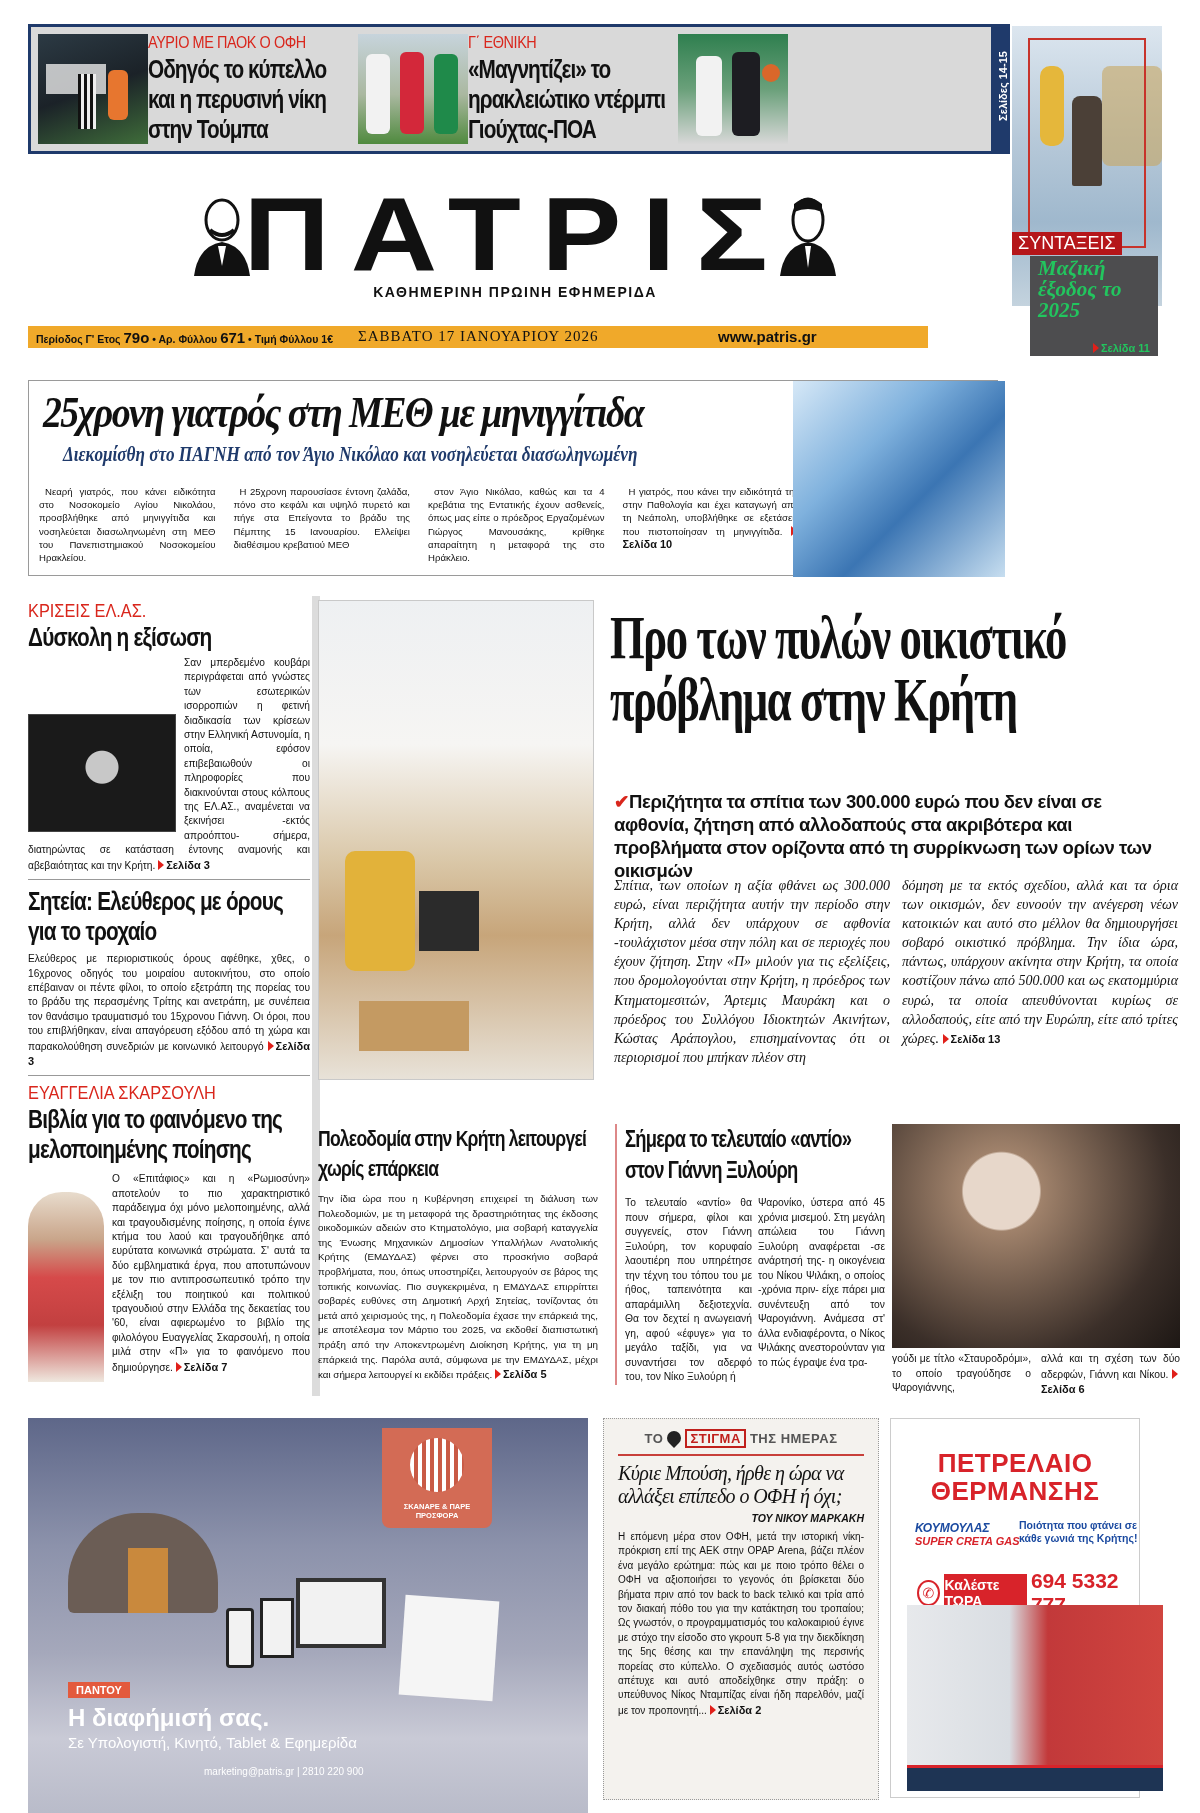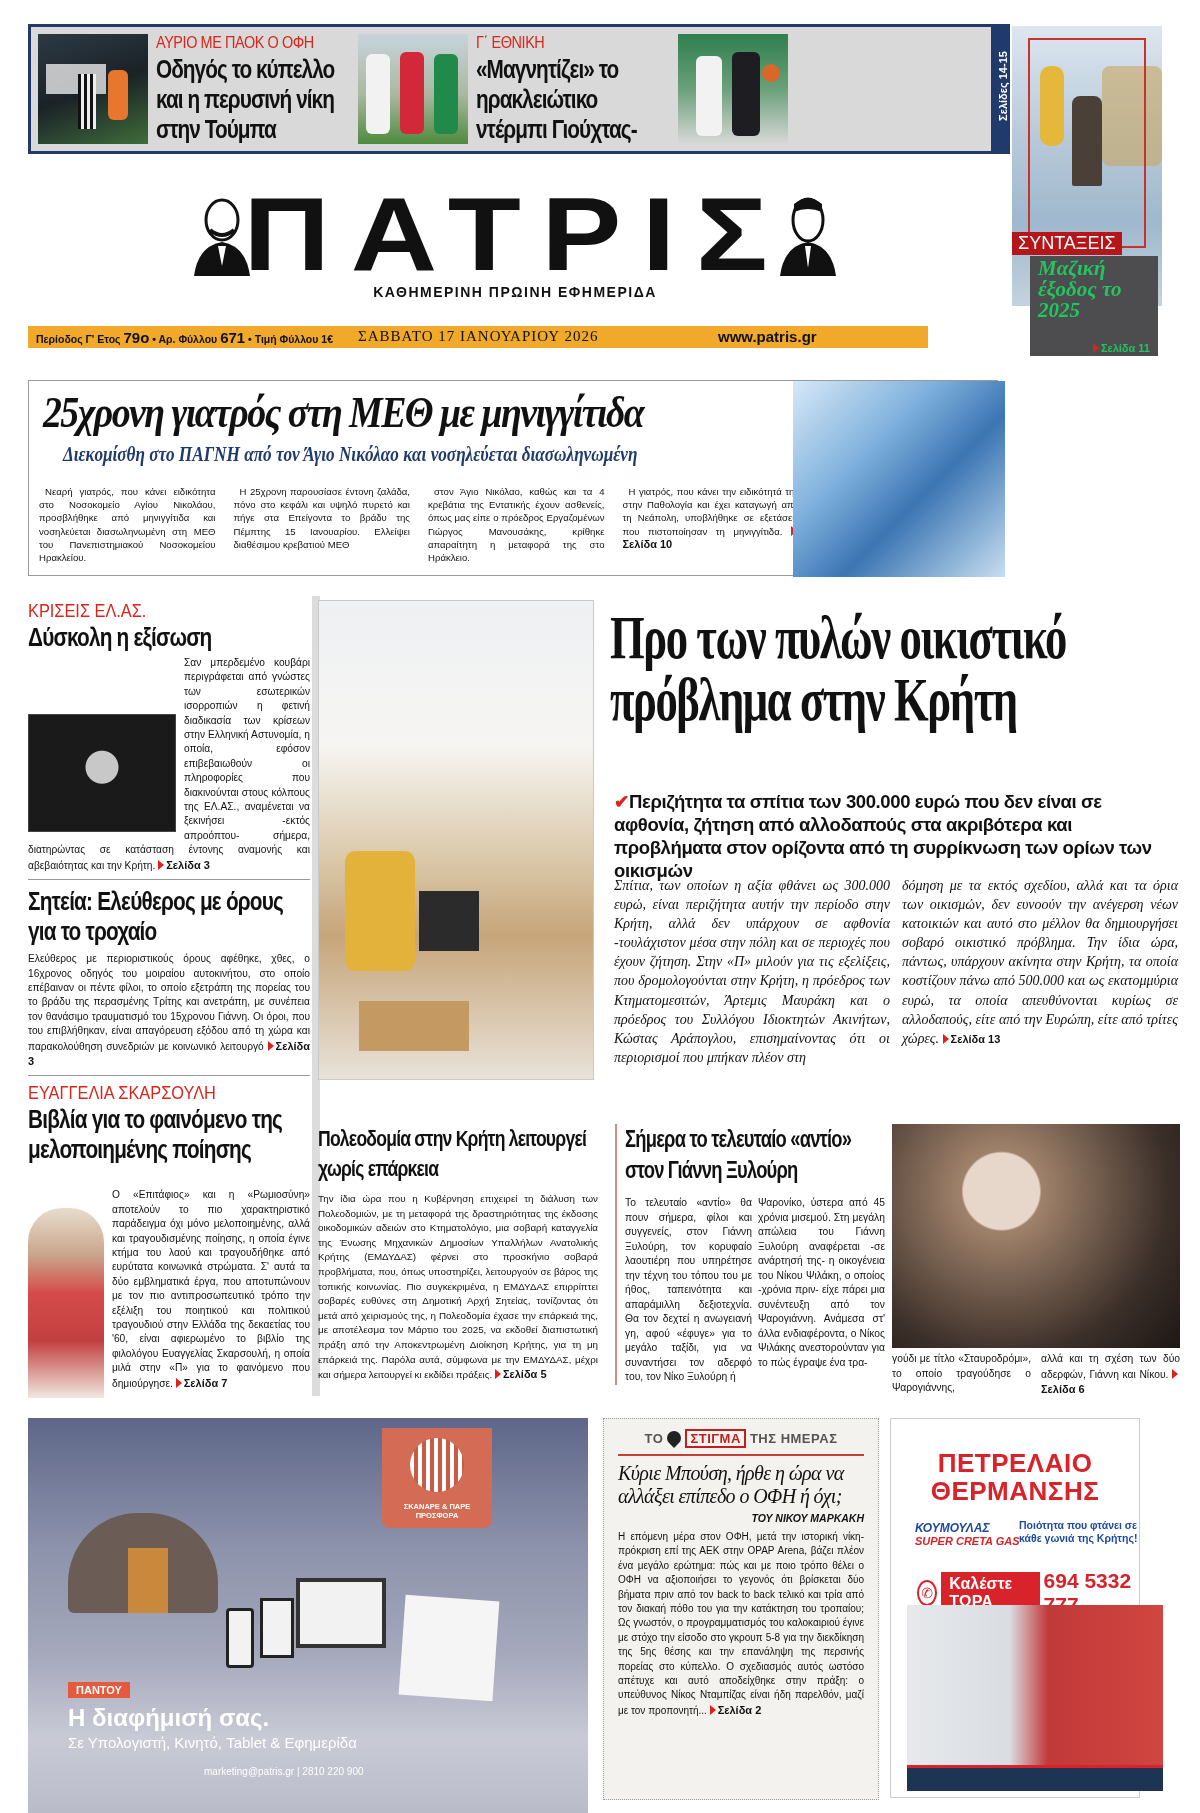--- a/index.html
+++ b/index.html
@@ -1,20 +1,20 @@
 <!DOCTYPE html>
 <html><head>
 <meta charset="utf-8">
 <style>
 *{box-sizing:border-box;margin:0;padding:0}
 body{width:1200px;height:1813px;background:#fff;font-family:"Liberation Sans",sans-serif;color:#111;position:relative;overflow:hidden}
 .abs{position:absolute}
 
 #topstrip{left:28px;top:24px;width:966px;height:130px;border:3px solid #1f3a6b;background:#d9d9d9;display:flex}
-.strip-item{flex:1;display:flex;padding:7px 6px 6px 7px;gap:8px}
+.strip-item{flex:1;display:flex;padding:7px 6px 6px 7px;}
 .strip-img{width:110px;height:110px;flex:none;position:relative;overflow:hidden}
 .strip-txt{flex:1;overflow:hidden}
 .strip-kicker{color:#d9261c;font-size:17px;letter-spacing:-0.5px;line-height:18px;font-weight:normal;display:block;transform:scaleX(.85);transform-origin:left}
 .strip-head{font-size:26px;font-weight:bold;line-height:30px;letter-spacing:-1.2px;transform:scaleX(.8);transform-origin:left top;width:125%;margin-top:2px}
 #pages-tab{left:994px;top:24px;width:16px;height:130px;background:#1f3a6b;color:#fff}
 #pages-tab span{position:absolute;left:-46px;top:56px;width:110px;transform:rotate(-90deg);font-size:11px;font-weight:bold;text-align:center}
 
 #masthead{left:190px;top:180px;width:650px;height:130px}
 .portrait{position:absolute;top:10px;width:64px;height:86px}
 #logo{position:absolute;left:86px;top:6px;width:480px;height:96px;font-size:104px;font-weight:900;letter-spacing:18px;line-height:96px;text-align:center;color:#111;transform:scaleX(1.15);transform-origin:center}
@@ -99,21 +99,21 @@
 #stigma .t{font-family:"Liberation Serif",serif;font-style:italic;font-size:20px;line-height:23px;letter-spacing:-.6px}
 #stigma .by{text-align:right;font-style:italic;font-weight:bold;font-size:10.5px;margin:4px 0 6px}
 #stigma .body{font-size:10px;line-height:14.4px}
 #fuel-ad{left:890px;top:1418px;width:250px;height:380px;border:1px solid #ccc;background:#fff}
 #fuel-ad .h{position:absolute;left:0;top:30px;width:100%;text-align:center;color:#d8232a;font-size:26px;font-weight:900;line-height:28px;letter-spacing:.5px}
 #fuel-ad .brand{position:absolute;left:24px;top:102px;font-style:italic;font-weight:bold;color:#1b4aa0;font-size:12px}
 #fuel-ad .brand small{display:block;color:#d8232a;font-size:11px}
 #fuel-ad .slogan{position:absolute;left:128px;top:100px;color:#1b4aa0;font-weight:bold;font-size:10.5px;line-height:13px}
 #fuel-ad .call{position:absolute;left:26px;top:150px;display:flex;align-items:center;gap:4px}
 #fuel-ad .call .ph{width:26px;height:26px;border-radius:50%;background:#fff;border:2px solid #d8232a;color:#d8232a;font-size:14px;text-align:center;line-height:22px}
-#fuel-ad .call .btn{background:#d8232a;color:#fff;font-size:16px;font-weight:bold;padding:3px 8px}
+#fuel-ad .call .btn{background:#d8232a;color:#fff;font-size:14px;font-weight:bold;padding:3px 1px}
 #fuel-ad .call .num{color:#d8232a;font-weight:900;font-size:21px}
 #fuel-ad .scene{position:absolute;left:16px;top:186px;width:256px;height:160px;background:linear-gradient(90deg,#e7e9ec 0%,#d9dde2 40%,#c2393a 55%,#d0453f 100%)}
 #fuel-ad .navy{position:absolute;left:16px;top:346px;width:256px;height:26px;background:#1e3454;border-top:3px solid #d8232a}
 </style>
 </head>
 <body>
 
 <div id="topstrip" class="abs">
   <div class="strip-item">
     <div class="strip-img" style="background:linear-gradient(160deg,#2c3a44 0%,#1b2228 50%,#3f6d3a 100%)">
@@ -216,21 +216,21 @@
   </div>
   <div class="rule" style="clear:both"></div>
   <div>
     <div class="hd">Σητεία: Ελεύθερος με όρους για το τροχαίο</div>
     <div class="body" style="margin-top:6px"><span>Ελεύθερος με περιοριστικούς όρους αφέθηκε, χθες, ο 16χρονος οδηγός του μοιραίου αυτοκινήτου, στο οποίο επέβαιναν οι πέντε φίλοι, το οποίο εξετράπη της πορείας του το βράδυ της περασμένης Τρίτης και ανετράπη, με συνέπεια τον θανάσιμο τραυματισμό του 15χρονου Γιάννη. Οι όροι, που του επιβλήθηκαν, είναι απαγόρευση εξόδου από τη χώρα και παρακολούθηση συνεδριών με κοινωνικό λειτουργό</span> <span class="sel"><span class="redarrow"></span><span>Σελίδα 3</span></span></div>
   </div>
   <div class="rule"></div>
   <div>
     <div class="kick">ΕΥΑΓΓΕΛΙΑ ΣΚΑΡΣΟΥΛΗ</div>
     <div class="hd">Βιβλία για το φαινόμενο της μελοποιημένης ποίησης</div>
-    <div class="body" style="margin-top:24px">
+    <div class="body" style="margin-top:8px">
       <div id="author-photo" style="margin-top:20px"></div>
       <span>Ο «Επιτάφιος» και η «Ρωμιοσύνη» αποτελούν το πιο χαρακτηριστικό παράδειγμα όχι μόνο μελοποιημένης, αλλά και τραγουδισμένης ποίησης, η οποία έγινε κτήμα του λαού και τραγουδήθηκε από ευρύτατα κοινωνικά στρώματα. Σ' αυτά τα δύο εμβληματικά έργα, που αποτυπώνουν με τον πιο αντιπροσωπευτικό τρόπο την εξέλιξη του ποιητικού και πολιτικού τραγουδιού στην Ελλάδα της δεκαετίας του '60, είναι αφιερωμένο το βιβλίο της φιλολόγου Ευαγγελίας Σκαρσουλή, η οποία μιλά στην «Π» για το φαινόμενο που δημιούργησε.</span> <span class="sel"><span class="redarrow"></span><span>Σελίδα 7</span></span>
     </div>
   </div>
 </div>
 
 <div id="feat-photo" class="abs">
   <div class="sofa"></div>
     <div class="fire"></div>
     <div class="table"></div>

